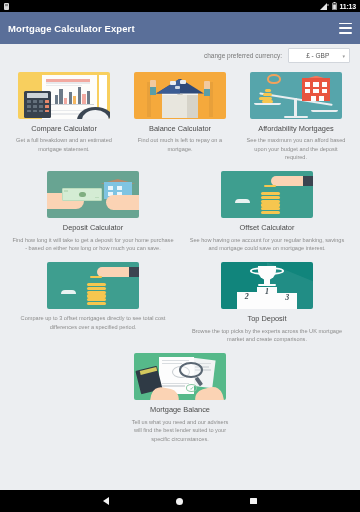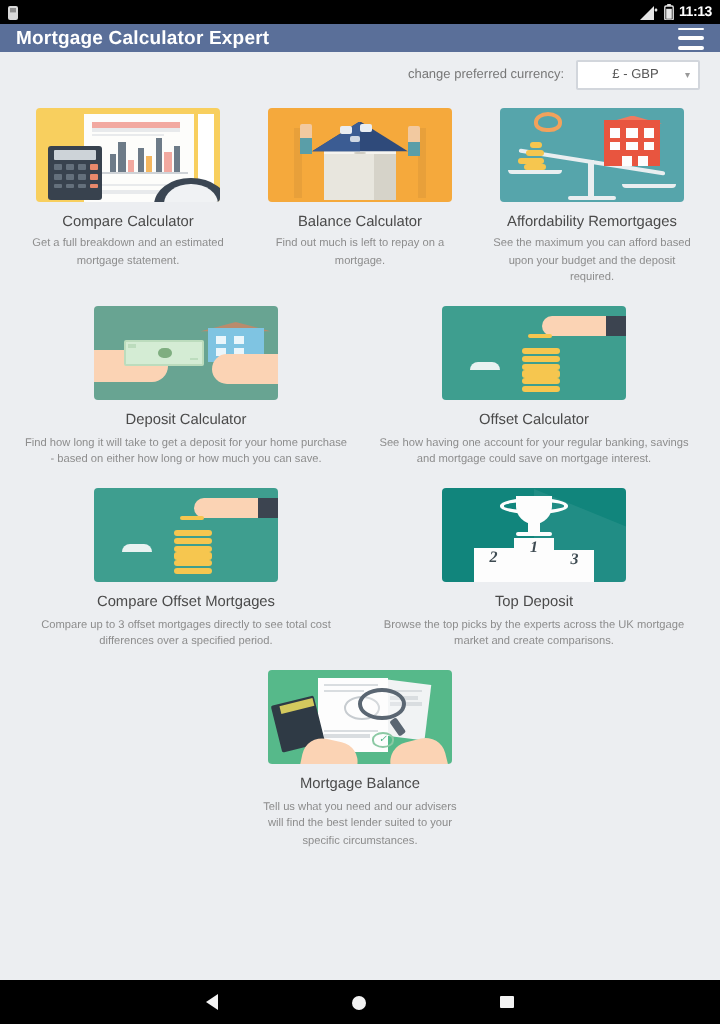--- a/index.html
+++ b/index.html
@@ -16,21 +16,21 @@
     height: 12px; background: #000; color: #fff;
     display: flex; align-items: center; padding: 0 4px;
     font-size: 6.5px; flex: none;
   }
   .sb-left { display: flex; align-items: center; gap: 2px; }
   .sb-right { margin-left: auto; display: flex; align-items: center; gap: 2.5px; }
   .sb-clock { font-size: 7px; font-weight: bold; letter-spacing: -0.2px; }
 
   
   .appbar {
-    height: 14px; background: #5a6f99; flex: none;
+    height: 32px; background: #5a6f99; flex: none;
     display: flex; align-items: center; padding: 0 8px;
     box-shadow: 0 1px 2px rgba(0,0,0,.18);
   }
   .appbar-title { color: #fff; font-size: 9.5px; font-weight: bold; letter-spacing: .1px; }
   .hamburger { margin-left: auto; width: 13px; height: 11px;
     display: flex; flex-direction: column; justify-content: space-between; cursor: pointer; }
   .hamburger i { display: block; height: 1.6px; background: #fff; border-radius: 1px; }
 
   
   .currency-row {
@@ -324,21 +324,21 @@
             <i class="af-win" style="left:60%;top:22%"></i>
             <i class="af-win" style="left:69%;top:22%"></i>
             <i class="af-win" style="left:78%;top:22%"></i>
             <i class="af-win" style="left:60%;top:36%"></i>
             <i class="af-win" style="left:69%;top:36%"></i>
             <i class="af-win" style="left:78%;top:36%"></i>
             <i class="af-win" style="left:66%;top:50%;height:11%"></i>
             <i class="af-win" style="left:75%;top:50%;height:11%"></i>
           </div>
         </div>
-        <div class="card-title">Affordability Remortgages</div>
+        <div class="card-title">Affordability Mortgages</div>
         <div class="card-desc">See the maximum you can afford based upon your budget and the deposit required.</div>
       </div>
 
     </div>
 
     <div class="row">
 
       <div class="card">
         <div class="thumb bg-green">
           <div class="art">
@@ -393,21 +393,20 @@
             <i class="of-coin" style="left:44%;top:52%;width:20%;height:7%"></i>
             <i class="of-coin" style="left:44%;top:60%;width:20%;height:7%"></i>
             <i class="of-coin" style="left:44%;top:68%;width:20%;height:7%"></i>
             <i class="of-coin" style="left:44%;top:76%;width:20%;height:7%"></i>
             <i class="of-coin" style="left:44%;top:84%;width:20%;height:7%"></i>
             <i class="of-hand"></i>
               <i class="of-sleeve"></i>
             <i class="of-coin" style="left:47%;top:28%;width:13%;height:6%"></i>
           </div>
         </div>
-        <div class="card-title">Compare Offset Mortgages</div>
         <div class="card-desc">Compare up to 3 offset mortgages directly to see total cost differences over a specified period.</div>
       </div>
 
       <div class="card">
         <div class="thumb bg-dgreen">
           <div class="art">
             <i class="to-sh" style="clip-path:polygon(0 0,100% 40%,100% 100%,0 100%)"></i>
             <i class="to-cup-h"></i>
               <i class="to-cup"></i>
             <i class="to-stem"></i>

